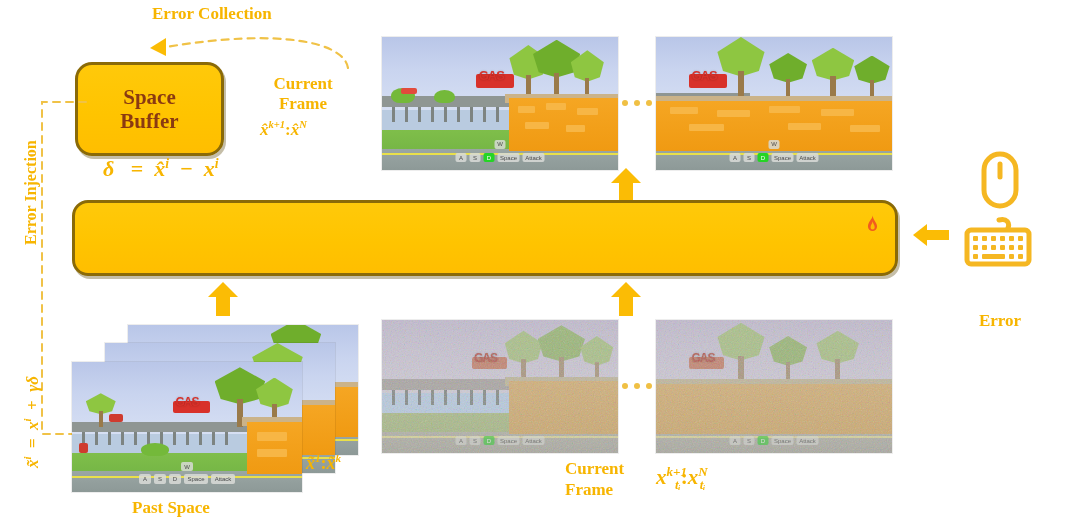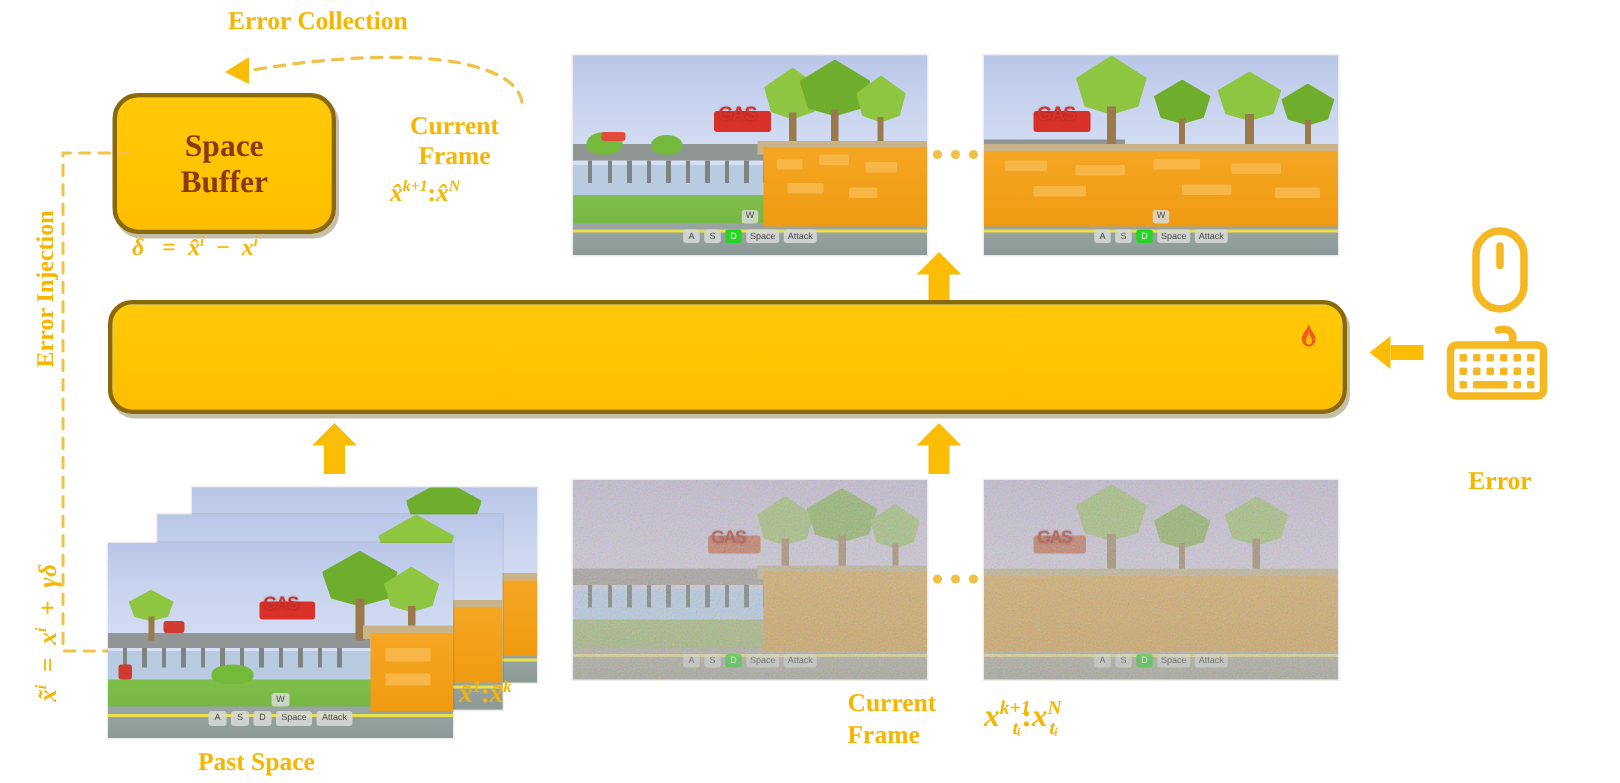--- a/index.html
+++ b/index.html
@@ -106,21 +106,21 @@
   <polygon points="36,14 36,32 20,24" fill="#FBBC05"></polygon>
 </svg>
 
 <div class="amberbox abs" id="error-buffer">
   <span>
     <span>Space</span><br>
     <span>Buffer</span>
   </span>
 </div>
 
-<div class="abs math" style="left:88px;top:156px;font-size:16px;white-space:nowrap;">
+<div class="abs math" style="left:103px;top:156px;font-size:22px;white-space:nowrap;">
   <span>δ</span>
   <span style="font-style:normal;">&nbsp;</span>
   <span style="font-style:normal;">=</span>
   <span>&nbsp;</span><span>x̂</span><sup>i</sup>
   <span style="font-style:normal;">&nbsp;</span><span style="font-style:normal;">−</span>
   <span>&nbsp;</span><span>x</span><sup>i</sup>
 </div>
 
 <div class="abs lbl lbl-lg" style="left:258px;top:74px;text-align:center;width:90px;">
   <span>Current</span><br>

